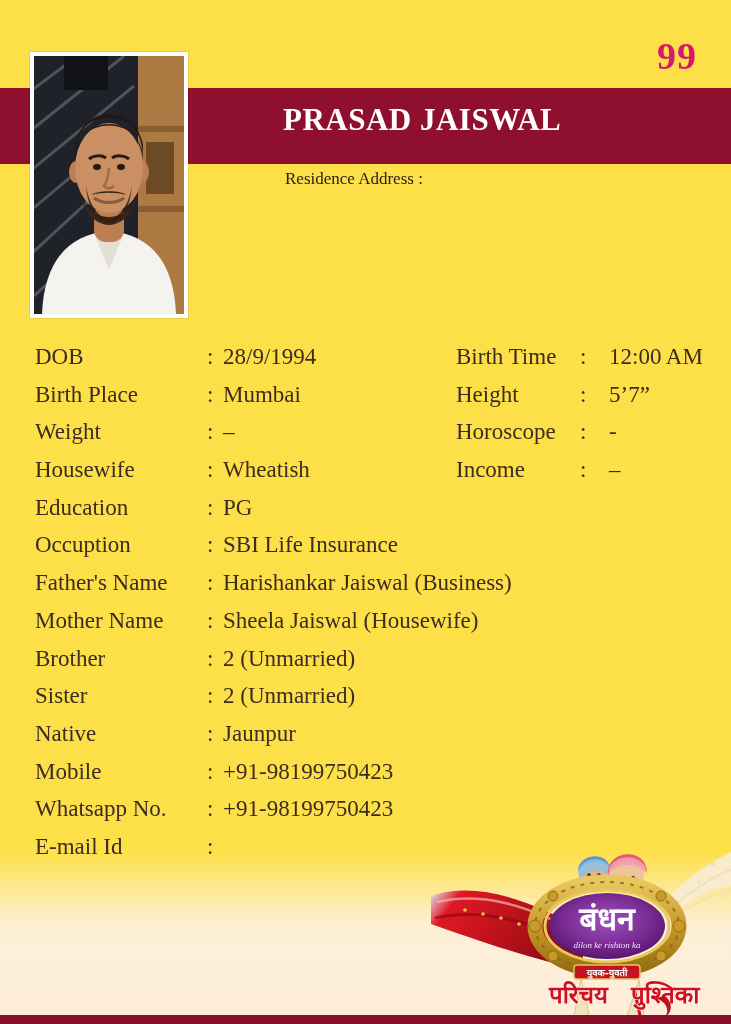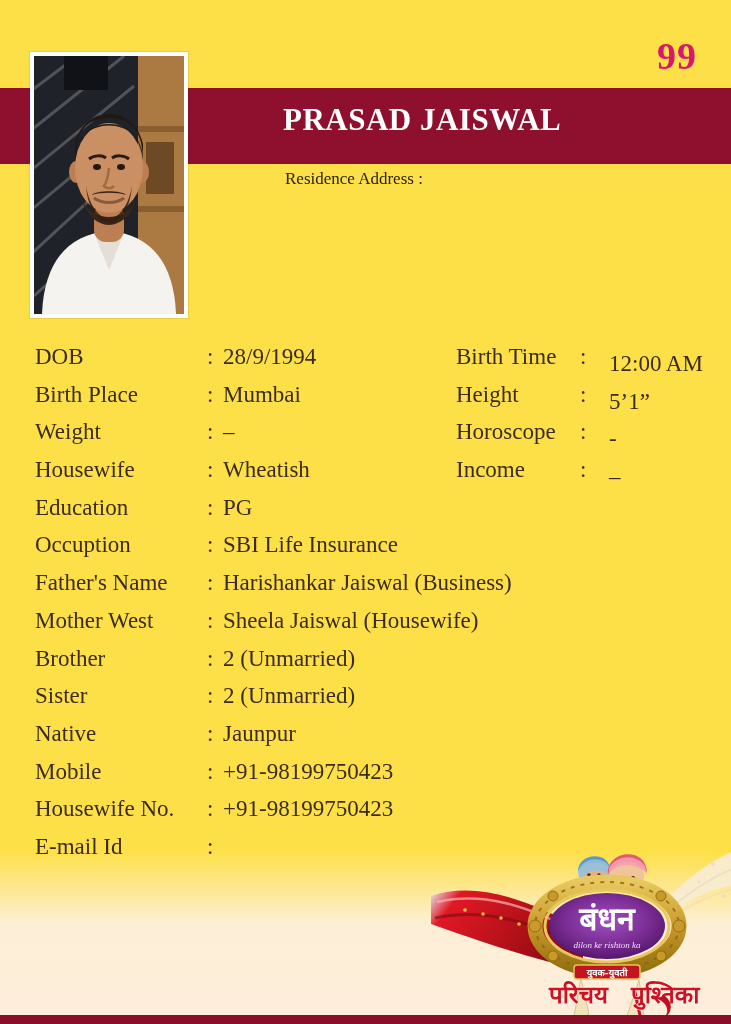--- a/index.html
+++ b/index.html
@@ -48,21 +48,21 @@
   }
   .row{
     display:flex;align-items:flex-start;
     height:37.7px;font-size:23px;line-height:29px;color:#3c2b20;
     white-space:nowrap;
   }
   .details-left .lbl{width:172px;flex:none;}
   .details-right .lbl{width:124px;flex:none;}
   .row .col{width:16px;flex:none;}
   .details-left .val{padding-left:0px;}
-  .details-right .val{padding-left:13px;margin-top:7px;}
+  .details-right .val{padding-left:13px;}
   .bottom-strip{
     position:absolute;left:0;bottom:0;width:731px;height:9px;
     background:#8a0e28;
   }
   .logo{
     position:absolute;left:431px;top:838px;width:300px;height:186px;
   }
   .logo svg{display:block;}
 </style>
 </head>
@@ -165,21 +165,21 @@
       <span class="val">SBI Life Insurance</span>
     </div>
 
     <div class="row">
       <span class="lbl">Father's Name</span>
       <span class="col">:</span>
       <span class="val">Harishankar Jaiswal (Business)</span>
     </div>
 
     <div class="row">
-      <span class="lbl">Mother West</span>
+      <span class="lbl">Mother Name</span>
       <span class="col">:</span>
       <span class="val">Sheela Jaiswal (Housewife)</span>
     </div>
 
     <div class="row">
       <span class="lbl">Brother</span>
       <span class="col">:</span>
       <span class="val">2 (Unmarried)</span>
     </div>
 
@@ -195,42 +195,42 @@
       <span class="val">Jaunpur</span>
     </div>
 
     <div class="row">
       <span class="lbl">Mobile</span>
       <span class="col">:</span>
       <span class="val">+91-98199750423</span>
     </div>
 
     <div class="row">
-      <span class="lbl">Housewife No.</span>
+      <span class="lbl">Whatsapp No.</span>
       <span class="col">:</span>
       <span class="val">+91-98199750423</span>
     </div>
 
     <div class="row">
       <span class="lbl">E-mail Id</span>
       <span class="col">:</span>
       <span class="val"></span>
     </div>
   </div>
   <div class="details-right" id="details-right">
     <div class="row">
       <span class="lbl">Birth Time</span>
       <span class="col">:</span>
       <span class="val">12:00 AM</span>
     </div>
 
     <div class="row">
       <span class="lbl">Height</span>
       <span class="col">:</span>
-      <span class="val">5’1”</span>
+      <span class="val">5’7”</span>
     </div>
 
     <div class="row">
       <span class="lbl">Horoscope</span>
       <span class="col">:</span>
       <span class="val">-</span>
     </div>
 
     <div class="row">
       <span class="lbl">Income</span>

